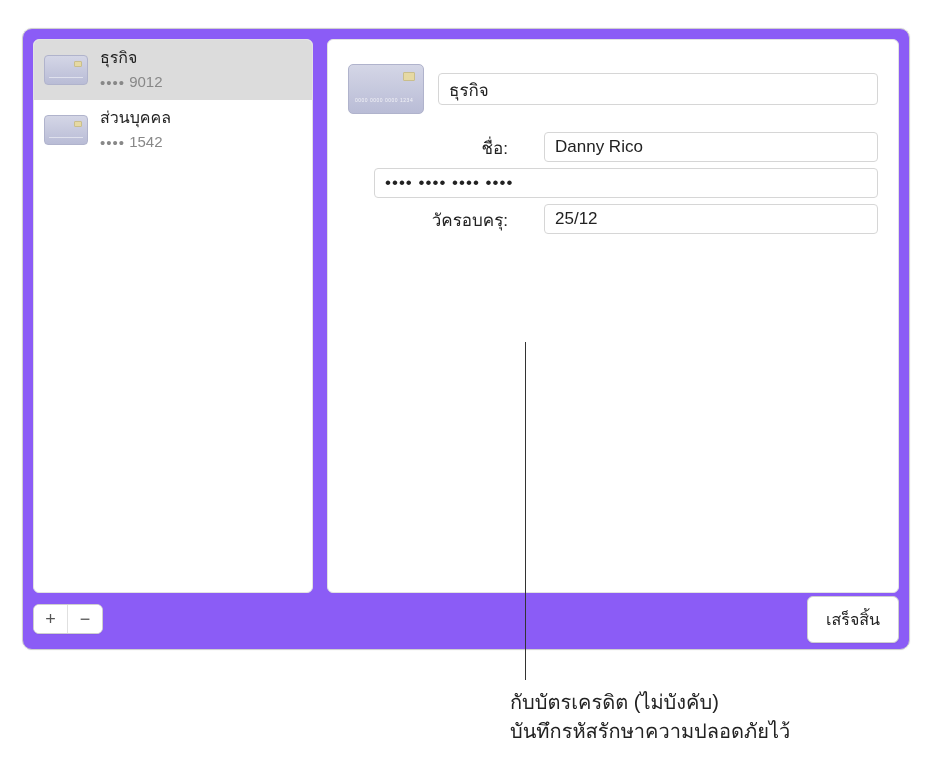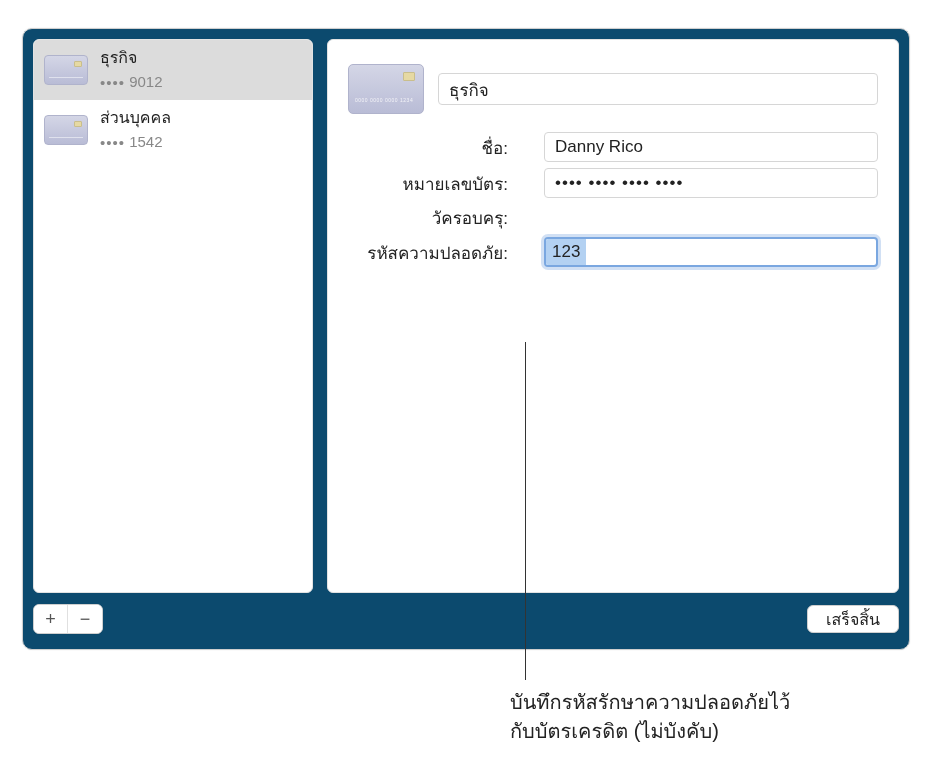--- a/index.html
+++ b/index.html
@@ -14,21 +14,21 @@
     font-size: 16px;
   }
   .window {
     position: absolute;
     left: 22px;
     top: 28px;
     width: 888px;
     height: 622px;
     border: 1px solid #cfcfcf;
     border-radius: 10px;
-    background: #0c4a6e;
+    background: #8b5cf6;
     box-shadow: 0 0 0 1px rgba(0,0,0,0.02);
     overflow: hidden;
   }
   .content-area {
     position: absolute;
     left: 10px;
     top: 10px;
     right: 10px;
     bottom: 56px;
     display: flex;
@@ -233,21 +233,21 @@
     cursor: pointer;
     display: flex;
     align-items: center;
     justify-content: center;
     padding: 0;
   }
   .addremove button:first-child {
     border-right: 1px solid #e0e0e0;
   }
   .done-btn {
-    height: 28px;
+    height: 47px;
     padding: 0 18px;
     border: 1px solid #cfcfcf;
     border-radius: 6px;
     background: #ffffff;
     font-size: 16px;
     color: #222;
     cursor: pointer;
     box-shadow: 0 1px 1px rgba(0,0,0,0.05);
   }
   
@@ -321,38 +321,32 @@
       <div class="form-rows">
 
         <div class="form-row">
           <div class="form-label">ชื่อ:</div>
           <div class="form-value">
             <input class="form-input" type="text" value="Danny Rico" style="">
           </div>
         </div>
 
         <div class="form-row">
-          <div class="form-label">หมายเลขบัตร:</div>
           <div class="form-value">
             <div class="masked-dots">•••• •••• •••• ••••</div>
           </div>
         </div>
 
         <div class="form-row">
           <div class="form-label">วัครอบครุ:</div>
-        </div>
-
-        <div class="form-row">
-          <div class="form-label">รหัสความปลอดภัย:</div>
           <div class="form-value">
-            <div class="sec-input">
-              <span class="sel">123</span>
-            </div>
-          </div>
-        </div>
+            <input class="form-input" type="text" value="25/12" style="">
+          </div>
+        </div>
+
 
       </div>
 
     </div>
 
   </div>
 
   <div class="footer">
     <div class="addremove">
       <button>
@@ -362,15 +356,15 @@
         <span>−</span>
       </button>
     </div>
     <button class="done-btn">เสร็จสิ้น</button>
   </div>
 
 </div>
 
 <div class="callout-line"></div>
 <div class="callout-text">
+  <div>กับบัตรเครดิต (ไม่บังคับ)</div>
   <div>บันทึกรหัสรักษาความปลอดภัยไว้</div>
-  <div>กับบัตรเครดิต (ไม่บังคับ)</div>
 </div>
 
 </body></html>

